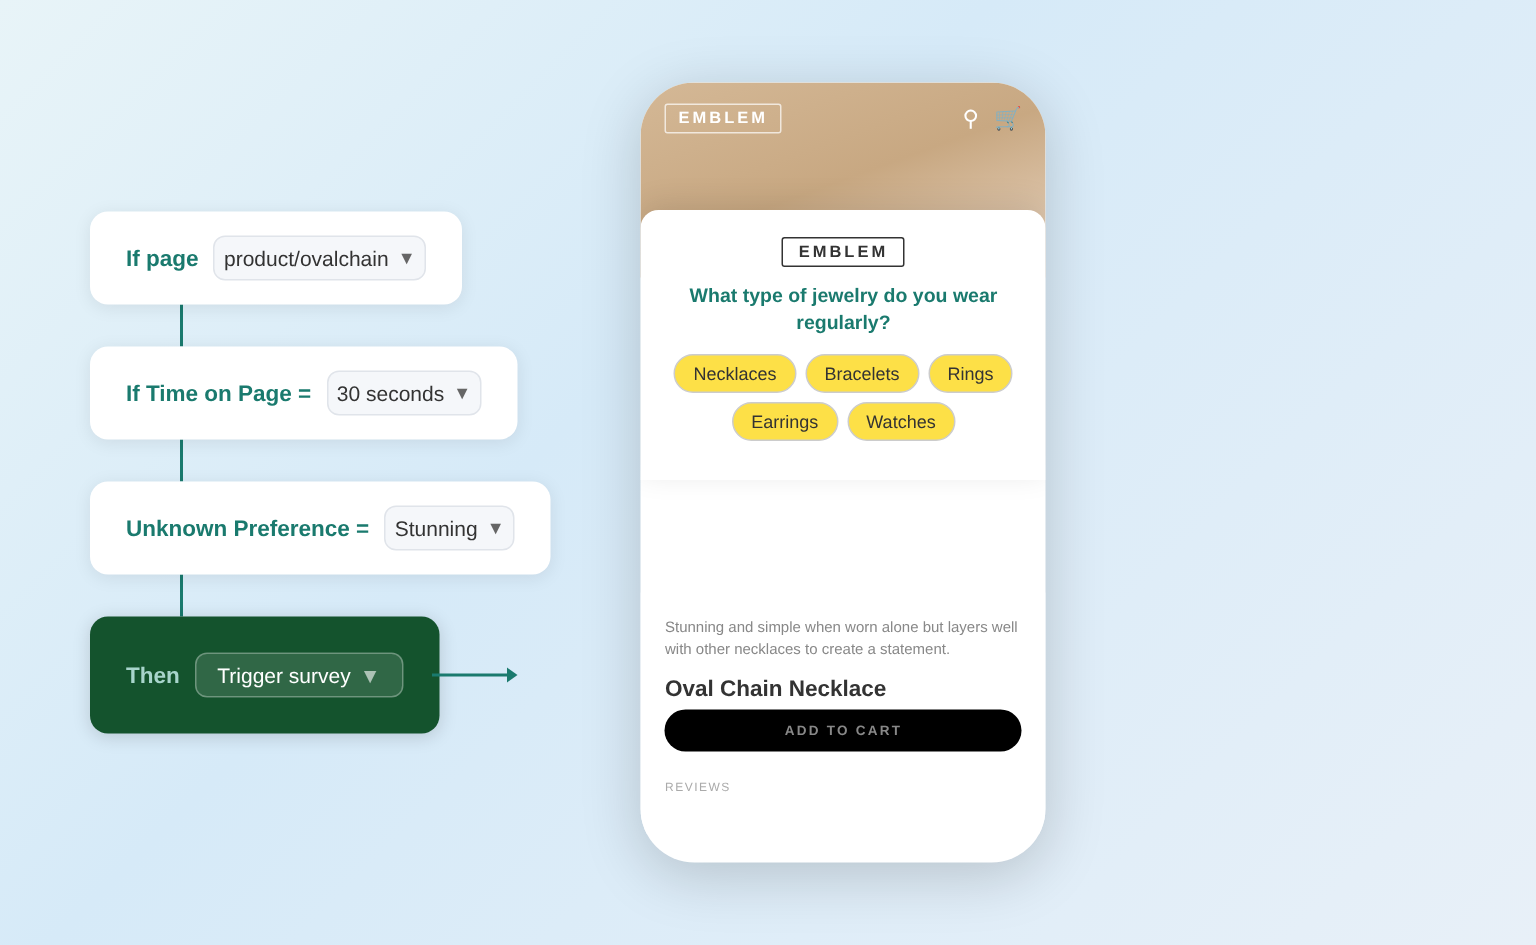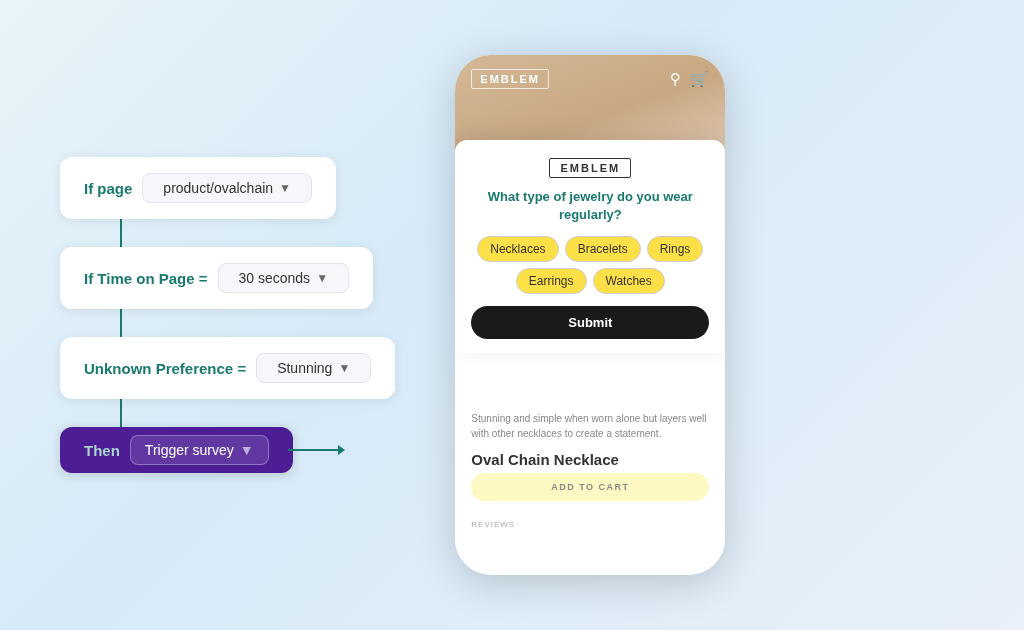--- a/index.html
+++ b/index.html
@@ -47,21 +47,21 @@
     .flow-node-label {
       color: #1a7a6e;
       font-weight: 600;
       font-size: 15px;
     }
 
     .flow-node-value {
       background: #f5f7fa;
       border: 1px solid #e0e4ea;
       border-radius: 8px;
-      padding: 6px 20px;
+      padding: 6px 6px;
       font-size: 14px;
       color: #333;
       display: flex;
       align-items: center;
       gap: 6px;
       font-weight: 500;
     }
 
     .flow-node-value .chevron {
       color: #666;
@@ -69,23 +69,23 @@
     }
 
     .flow-connector {
       width: 2px;
       height: 28px;
       background: #1a7a6e;
       margin-left: 60px;
     }
 
     .flow-node-trigger {
-      background: #4c1d95;
+      background: #14532d;
       border-radius: 12px;
-      padding: 8px 24px;
+      padding: 24px 24px;
       display: flex;
       align-items: center;
       gap: 10px;
       box-shadow: 0 2px 12px rgba(0,0,0,0.15);
       position: relative;
     }
 
     .flow-node-trigger .then-label {
       color: #a8d5cc;
       font-weight: 600;
@@ -318,27 +318,26 @@
           <div class="survey-question">What type of jewelry do you wear regularly?</div>
 
           <div class="survey-options">
             <button class="survey-option">Necklaces</button>
             <button class="survey-option">Bracelets</button>
             <button class="survey-option">Rings</button>
             <button class="survey-option">Earrings</button>
             <button class="survey-option">Watches</button>
           </div>
 
-          <button class="survey-submit">Submit</button>
         </div>
 
         <div style="position:absolute; top:340px; left:0; right:0; background:white; padding:16px 16px 8px;">
           <div style="font-size:10px;color:#888;line-height:1.5;margin-bottom:10px;">Stunning and simple when worn alone but layers well with other necklaces to create a statement.</div>
           <div style="font-size:15px;font-weight:700;color:#333;margin-bottom:5px;">Oval Chain Necklace</div>
-          <button style="display:block;width:100%;background:#fef9c3;color:#888;border:none;border-radius:20px;padding:9px;font-size:9px;font-weight:700;letter-spacing:1.5px;text-align:center;">ADD TO CART</button>
+          <button style="display:block;width:100%;background:#000000;color:#888;border:none;border-radius:20px;padding:9px;font-size:9px;font-weight:700;letter-spacing:1.5px;text-align:center;">ADD TO CART</button>
           <div style="padding:19px 0;font-size:8px;color:#aaa;letter-spacing:1px;">REVIEWS</div>
         </div>
 
       </div>
     </div>
   </div>
 
 </div>
 
 </body></html>

